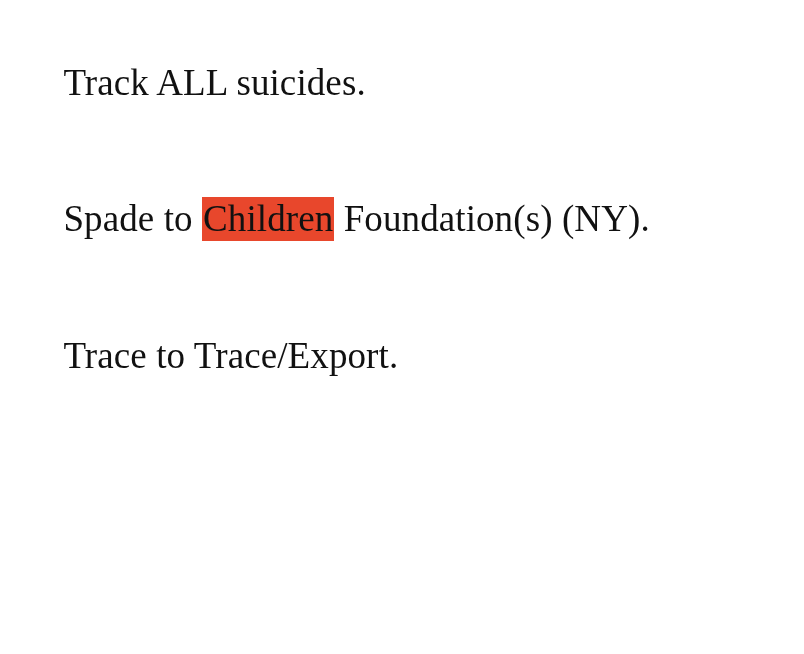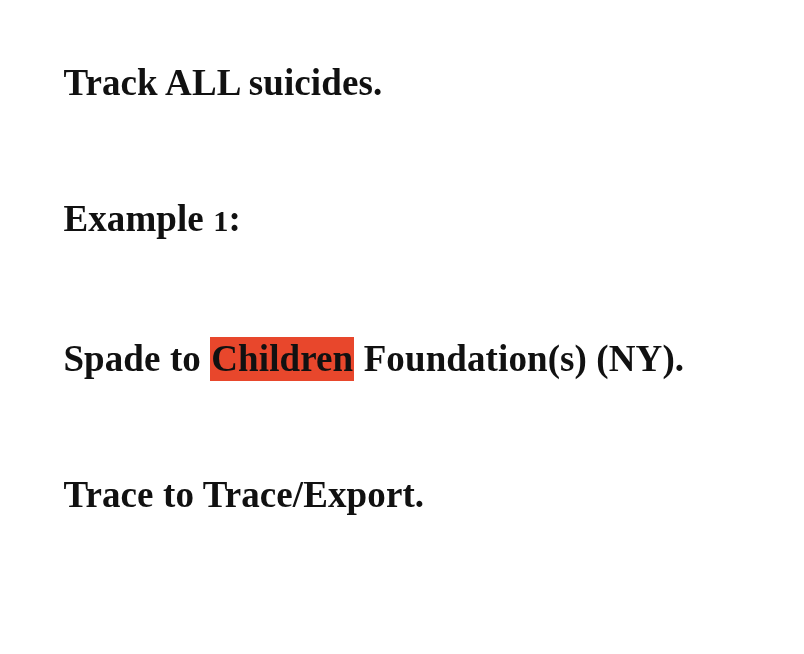--- a/index.html
+++ b/index.html
@@ -20,21 +20,20 @@
     height: 654px;
     padding: 14px 24px 0 26px;
     background: #ffffff;
   }
   .line {
     font-size: 37px;
     line-height: 45.5px;
     white-space: pre-wrap;
     letter-spacing: 0.1px;
     color: #111111;
-    font-weight: bold;
   }
   .hl {
     background: #e8472c;
     color: #111111;
     padding: 1px 1px 2px 1px;
     box-decoration-break: clone;
     -webkit-box-decoration-break: clone;
   }
   .sc {
     font-size: 0.82em;
@@ -43,23 +42,20 @@
 </style>
 </head>
 <body>
 
 <div class="doc">
 
   <div class="line">
     <span>Track ALL suicides.</span>
   </div>
 
-  <div class="line">
-    <span>Example </span><span class="sc">1</span><span>:</span>
-  </div>
 
 
   <div class="line">
     <span>Spade to </span><span class="hl">Children</span><span> Foundation(s) (NY).</span>
   </div>
 
   <div class="line">
     <span>Trace to Trace/Export.</span>
   </div>
 

